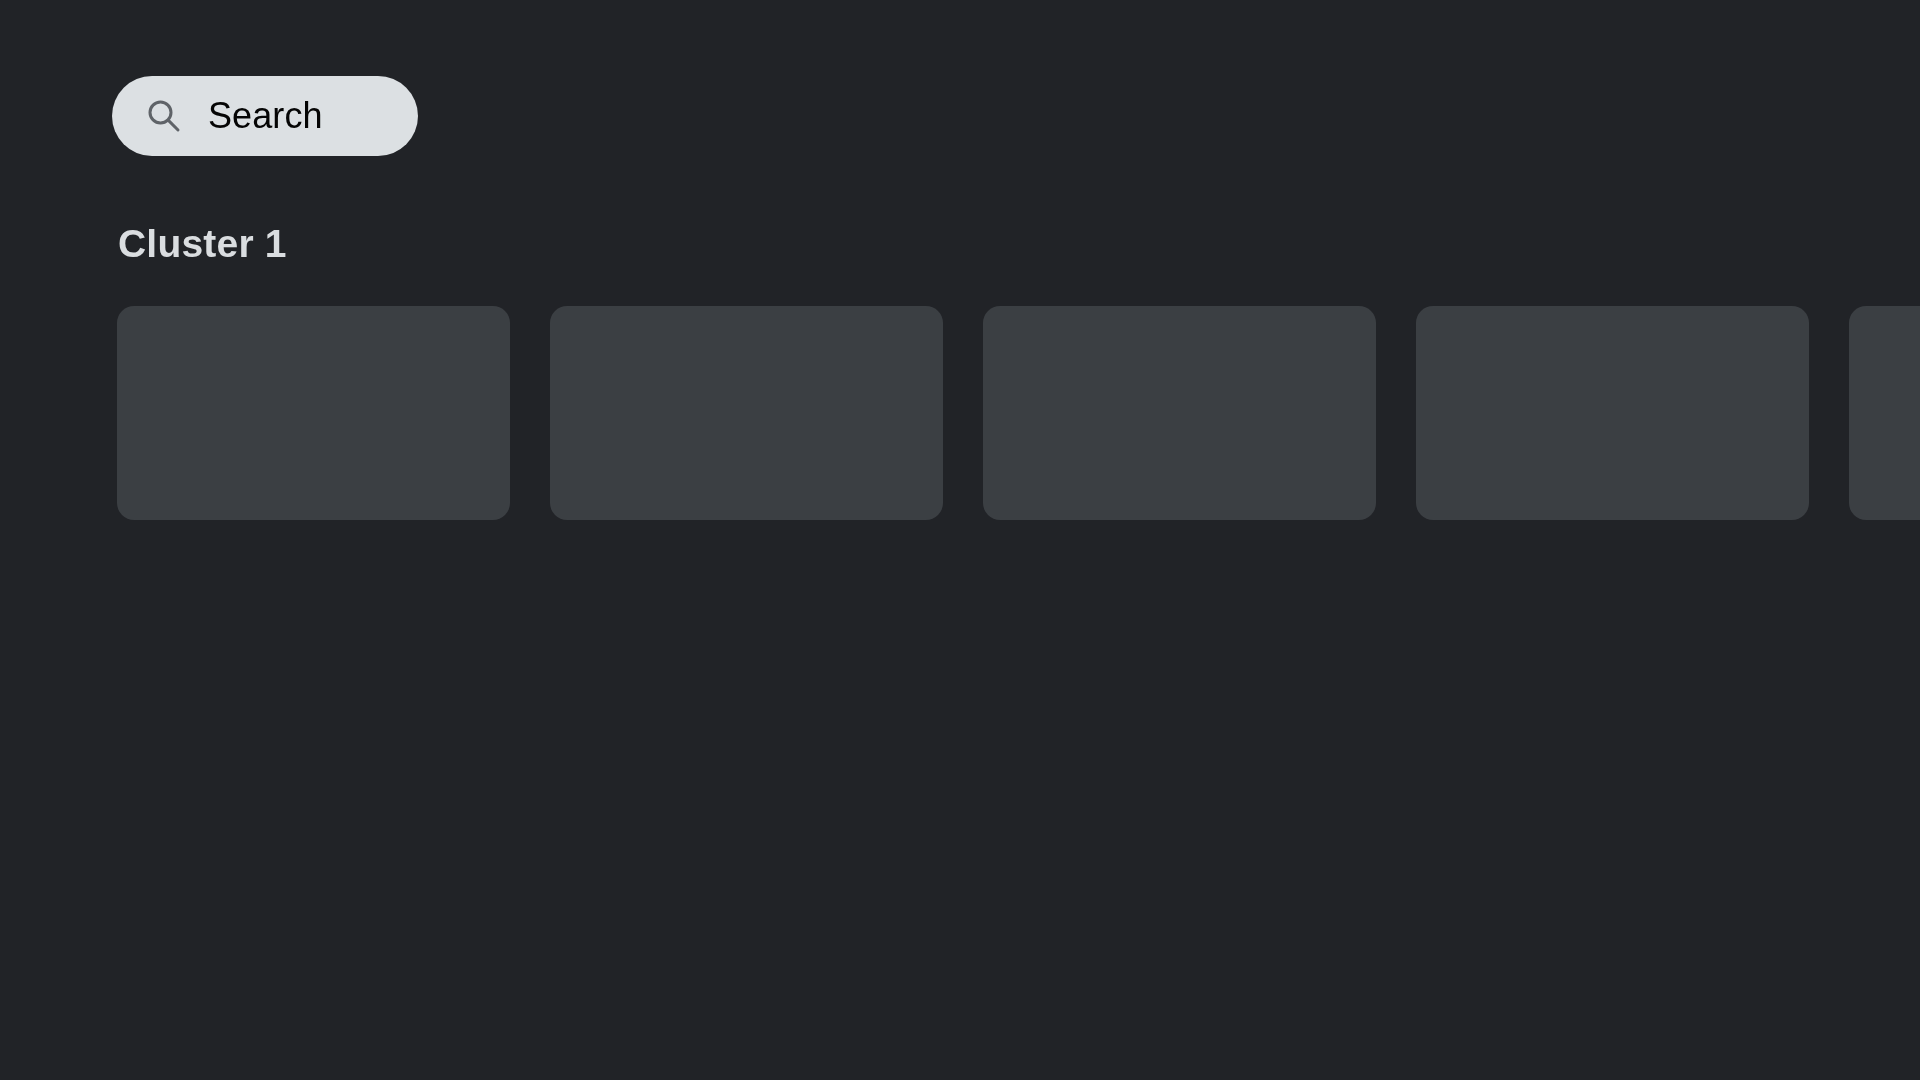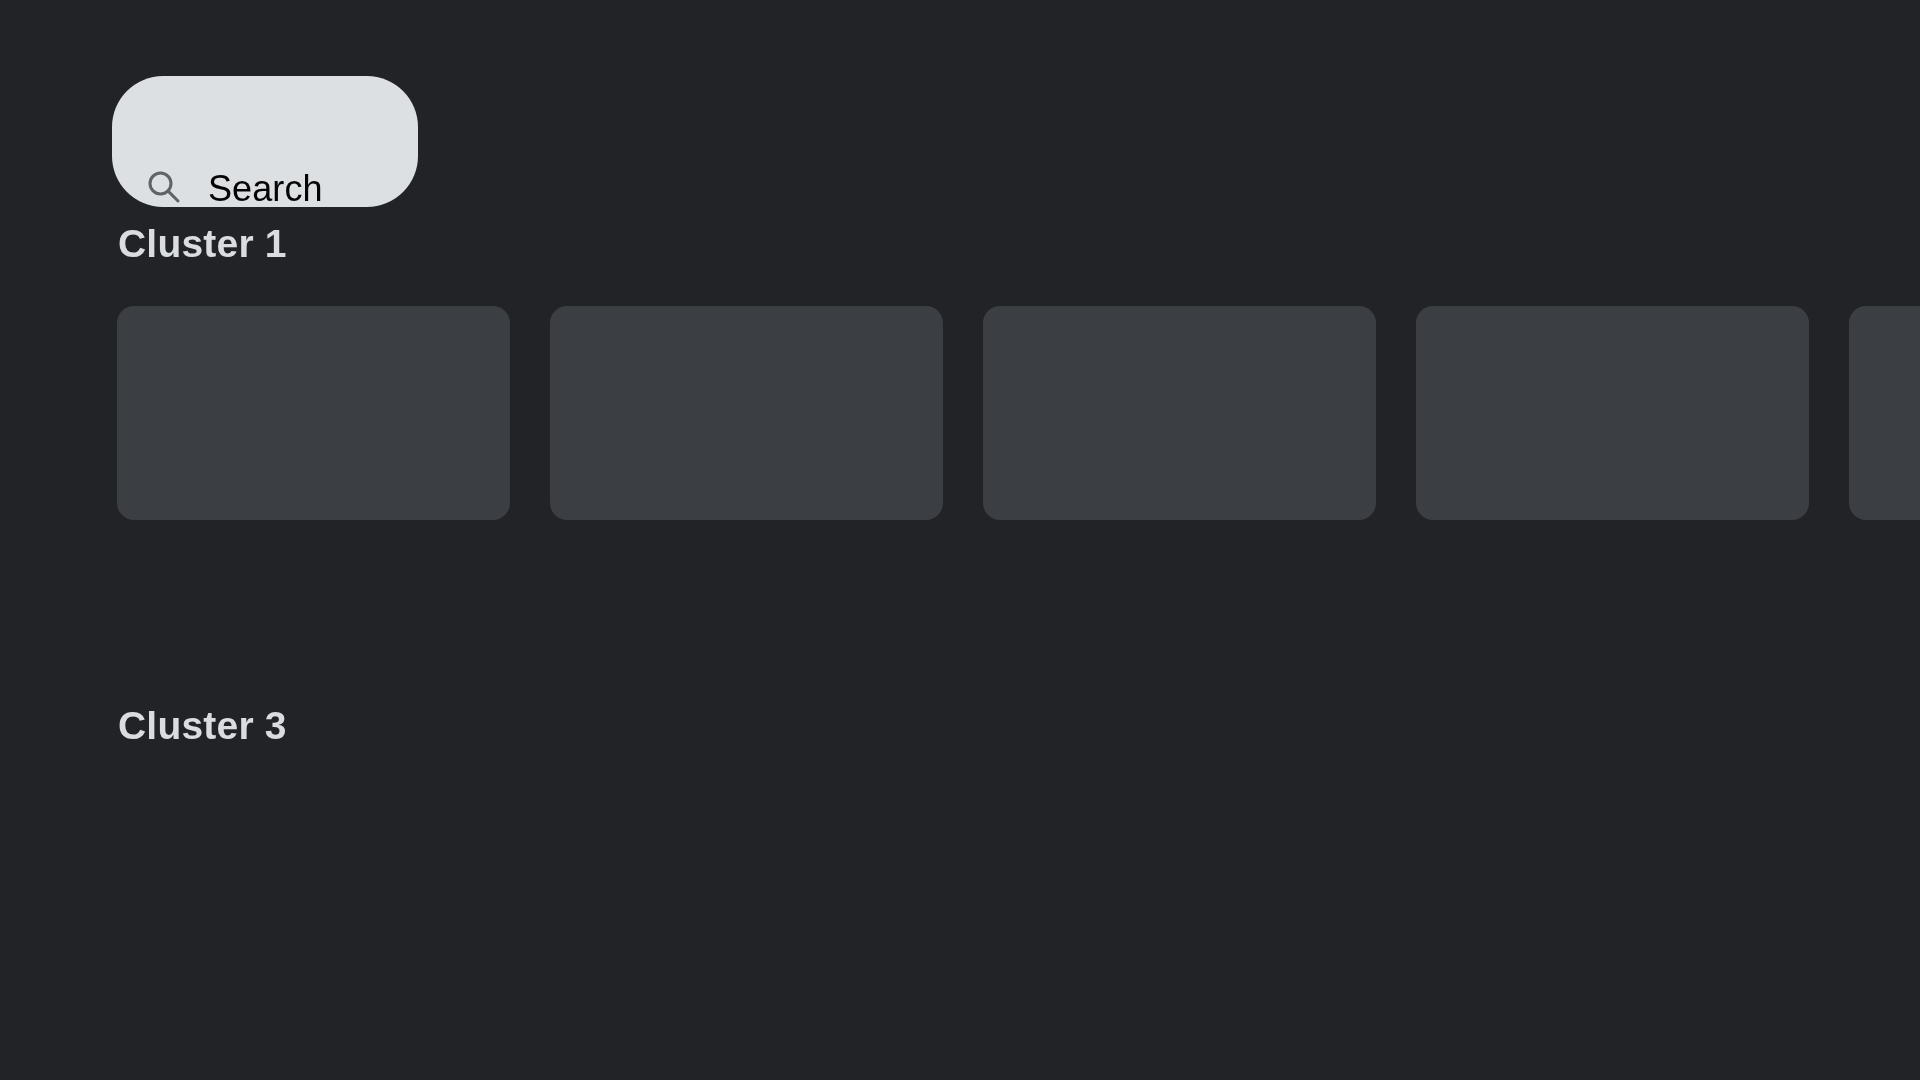--- a/index.html
+++ b/index.html
@@ -23,25 +23,25 @@
     background: #212327;
     overflow: hidden;
   }
 
   
   .search-pill {
     position: absolute;
     left: 112px;
     top: 76px;
     width: 306px;
-    height: 131px;
+    height: 80px;
     border-radius: 51px;
     background: #dce0e3;
     display: flex;
-    align-items: flex-end;
+    align-items: center;
     padding-left: 32px;
     cursor: text;
     border: none;
   }
 
   .search-icon {
     width: 40px;
     height: 40px;
     flex: 0 0 auto;
     display: block;
@@ -123,18 +123,15 @@
         <div class="card-tile"></div>
         <div class="card-tile"></div>
       </div>
     </section>
 
     <div class="cluster-gap"></div>
 
 
     <div class="cluster-gap-last"></div>
 
-    <section class="cluster-section">
-      <h2 class="cluster-heading">Cluster 3</h2>
-    </section>
 
   </div>
 </div>
 
 </body></html>

